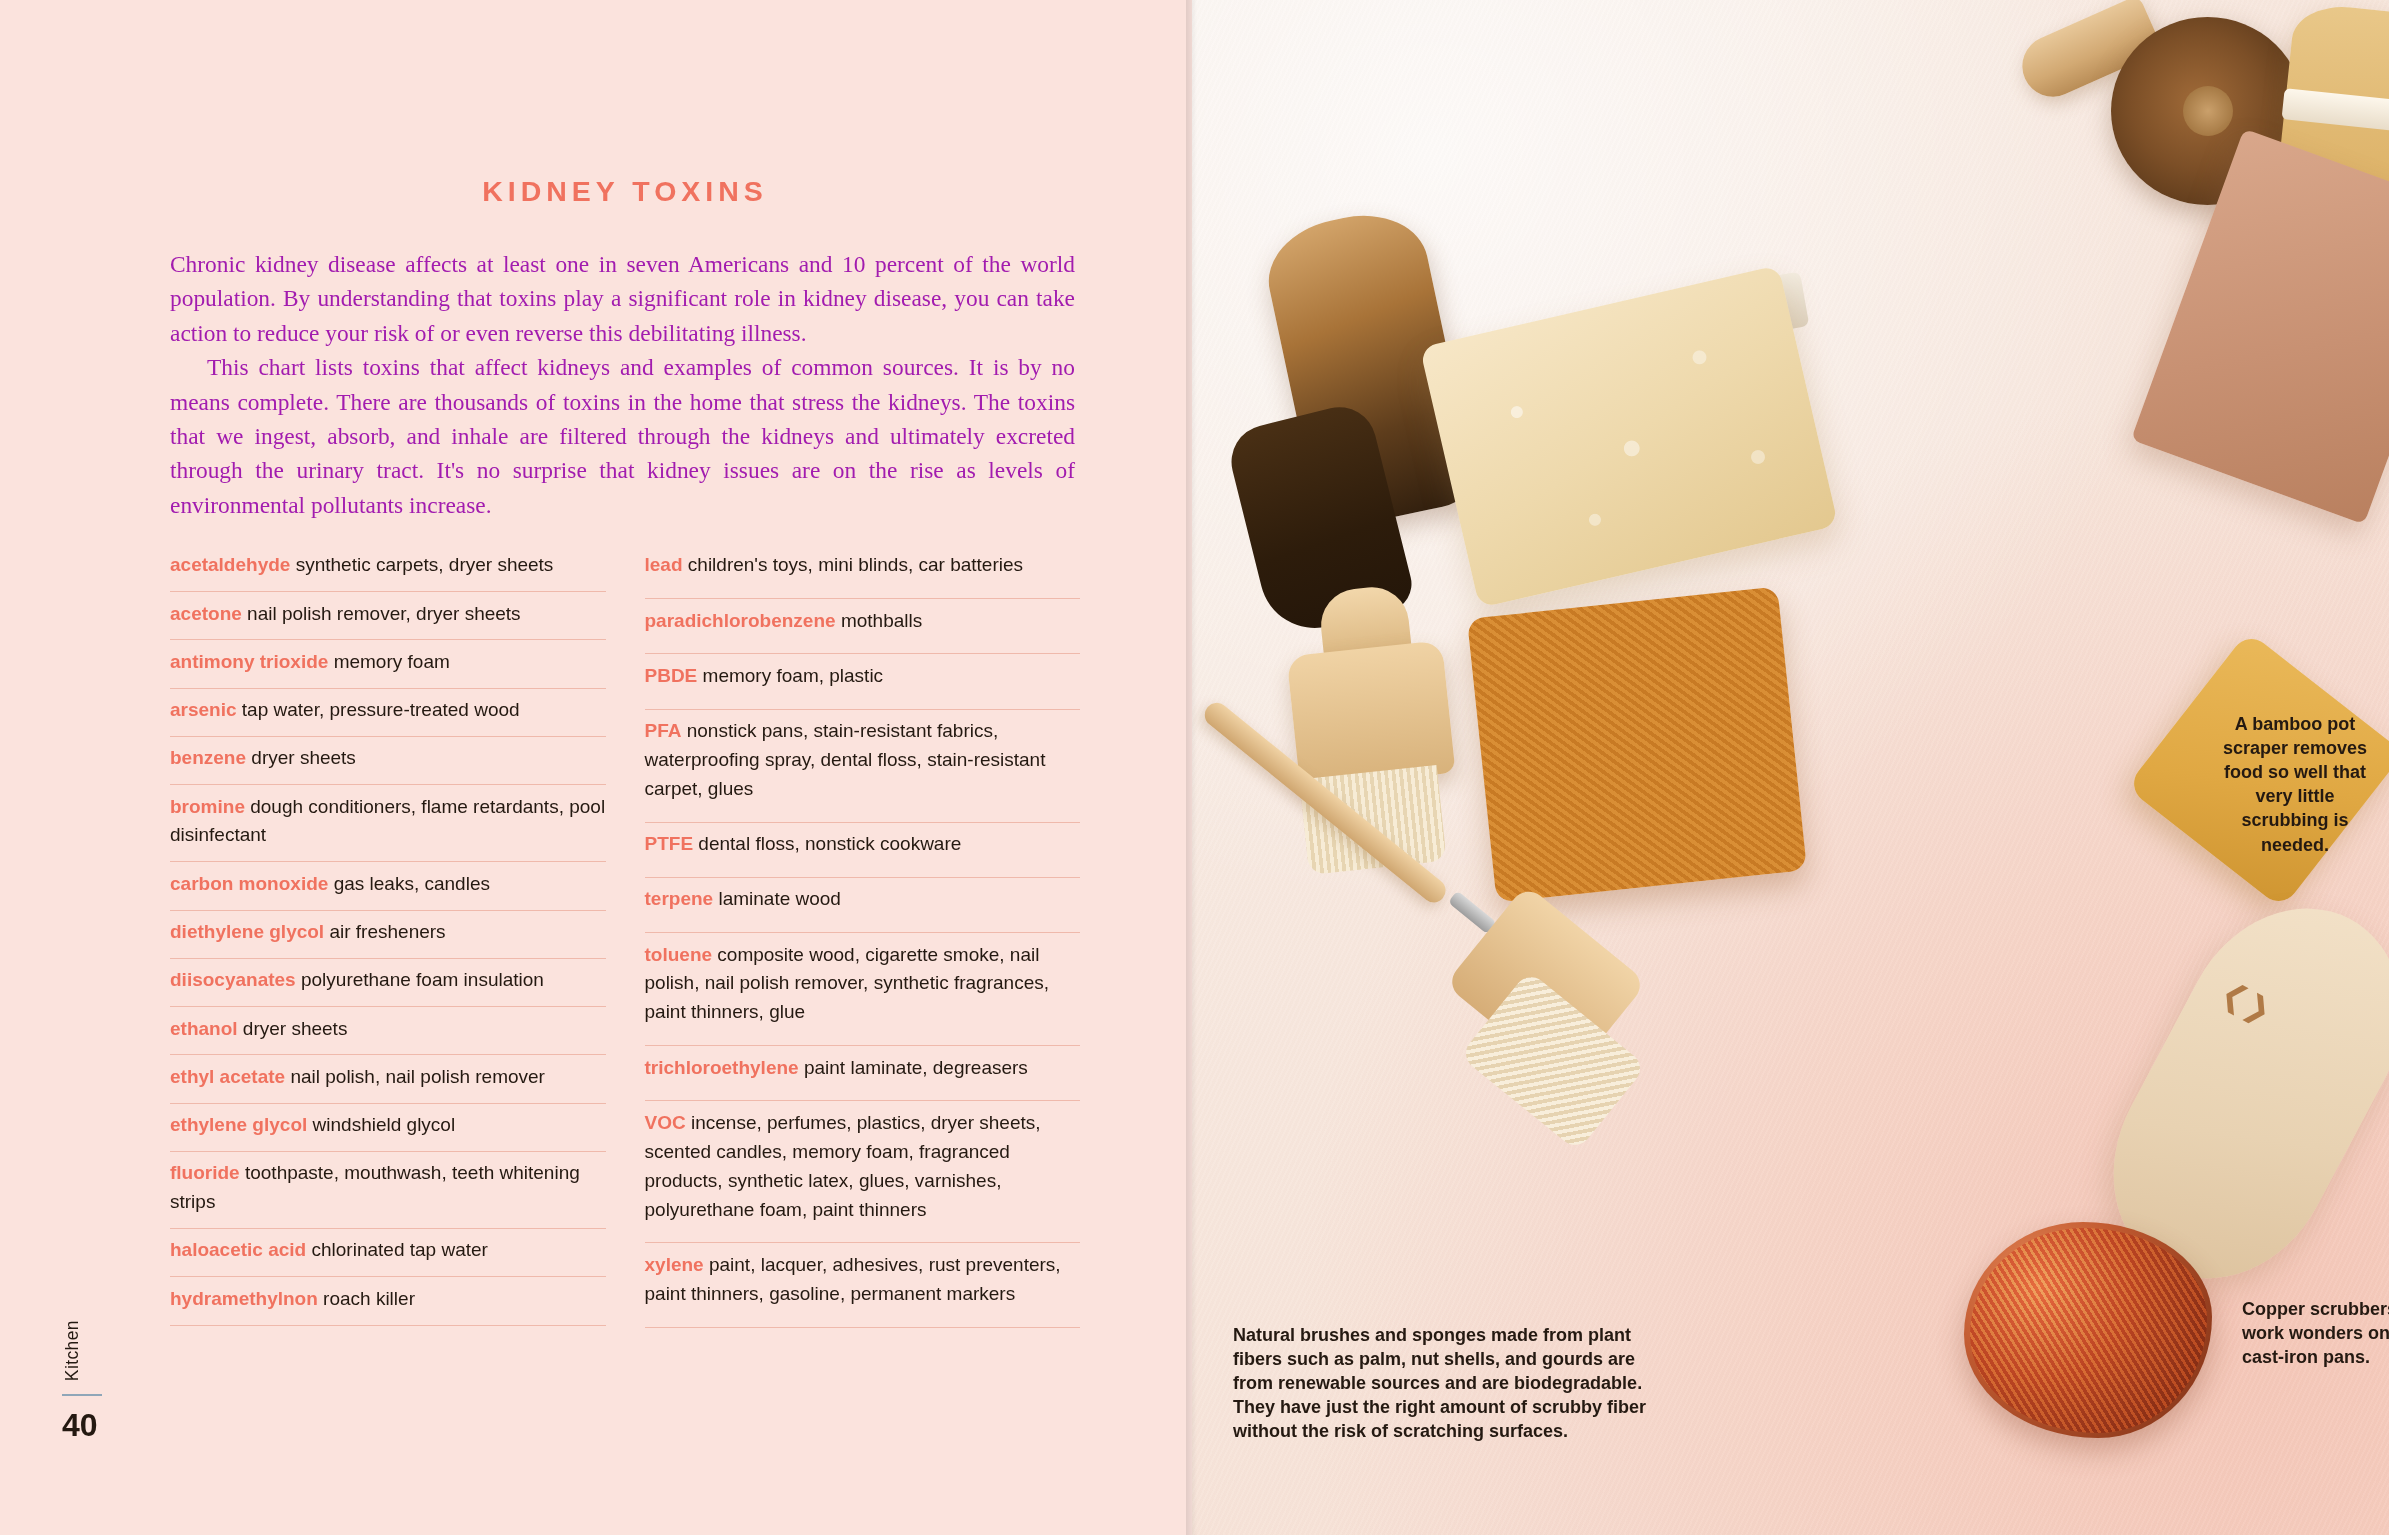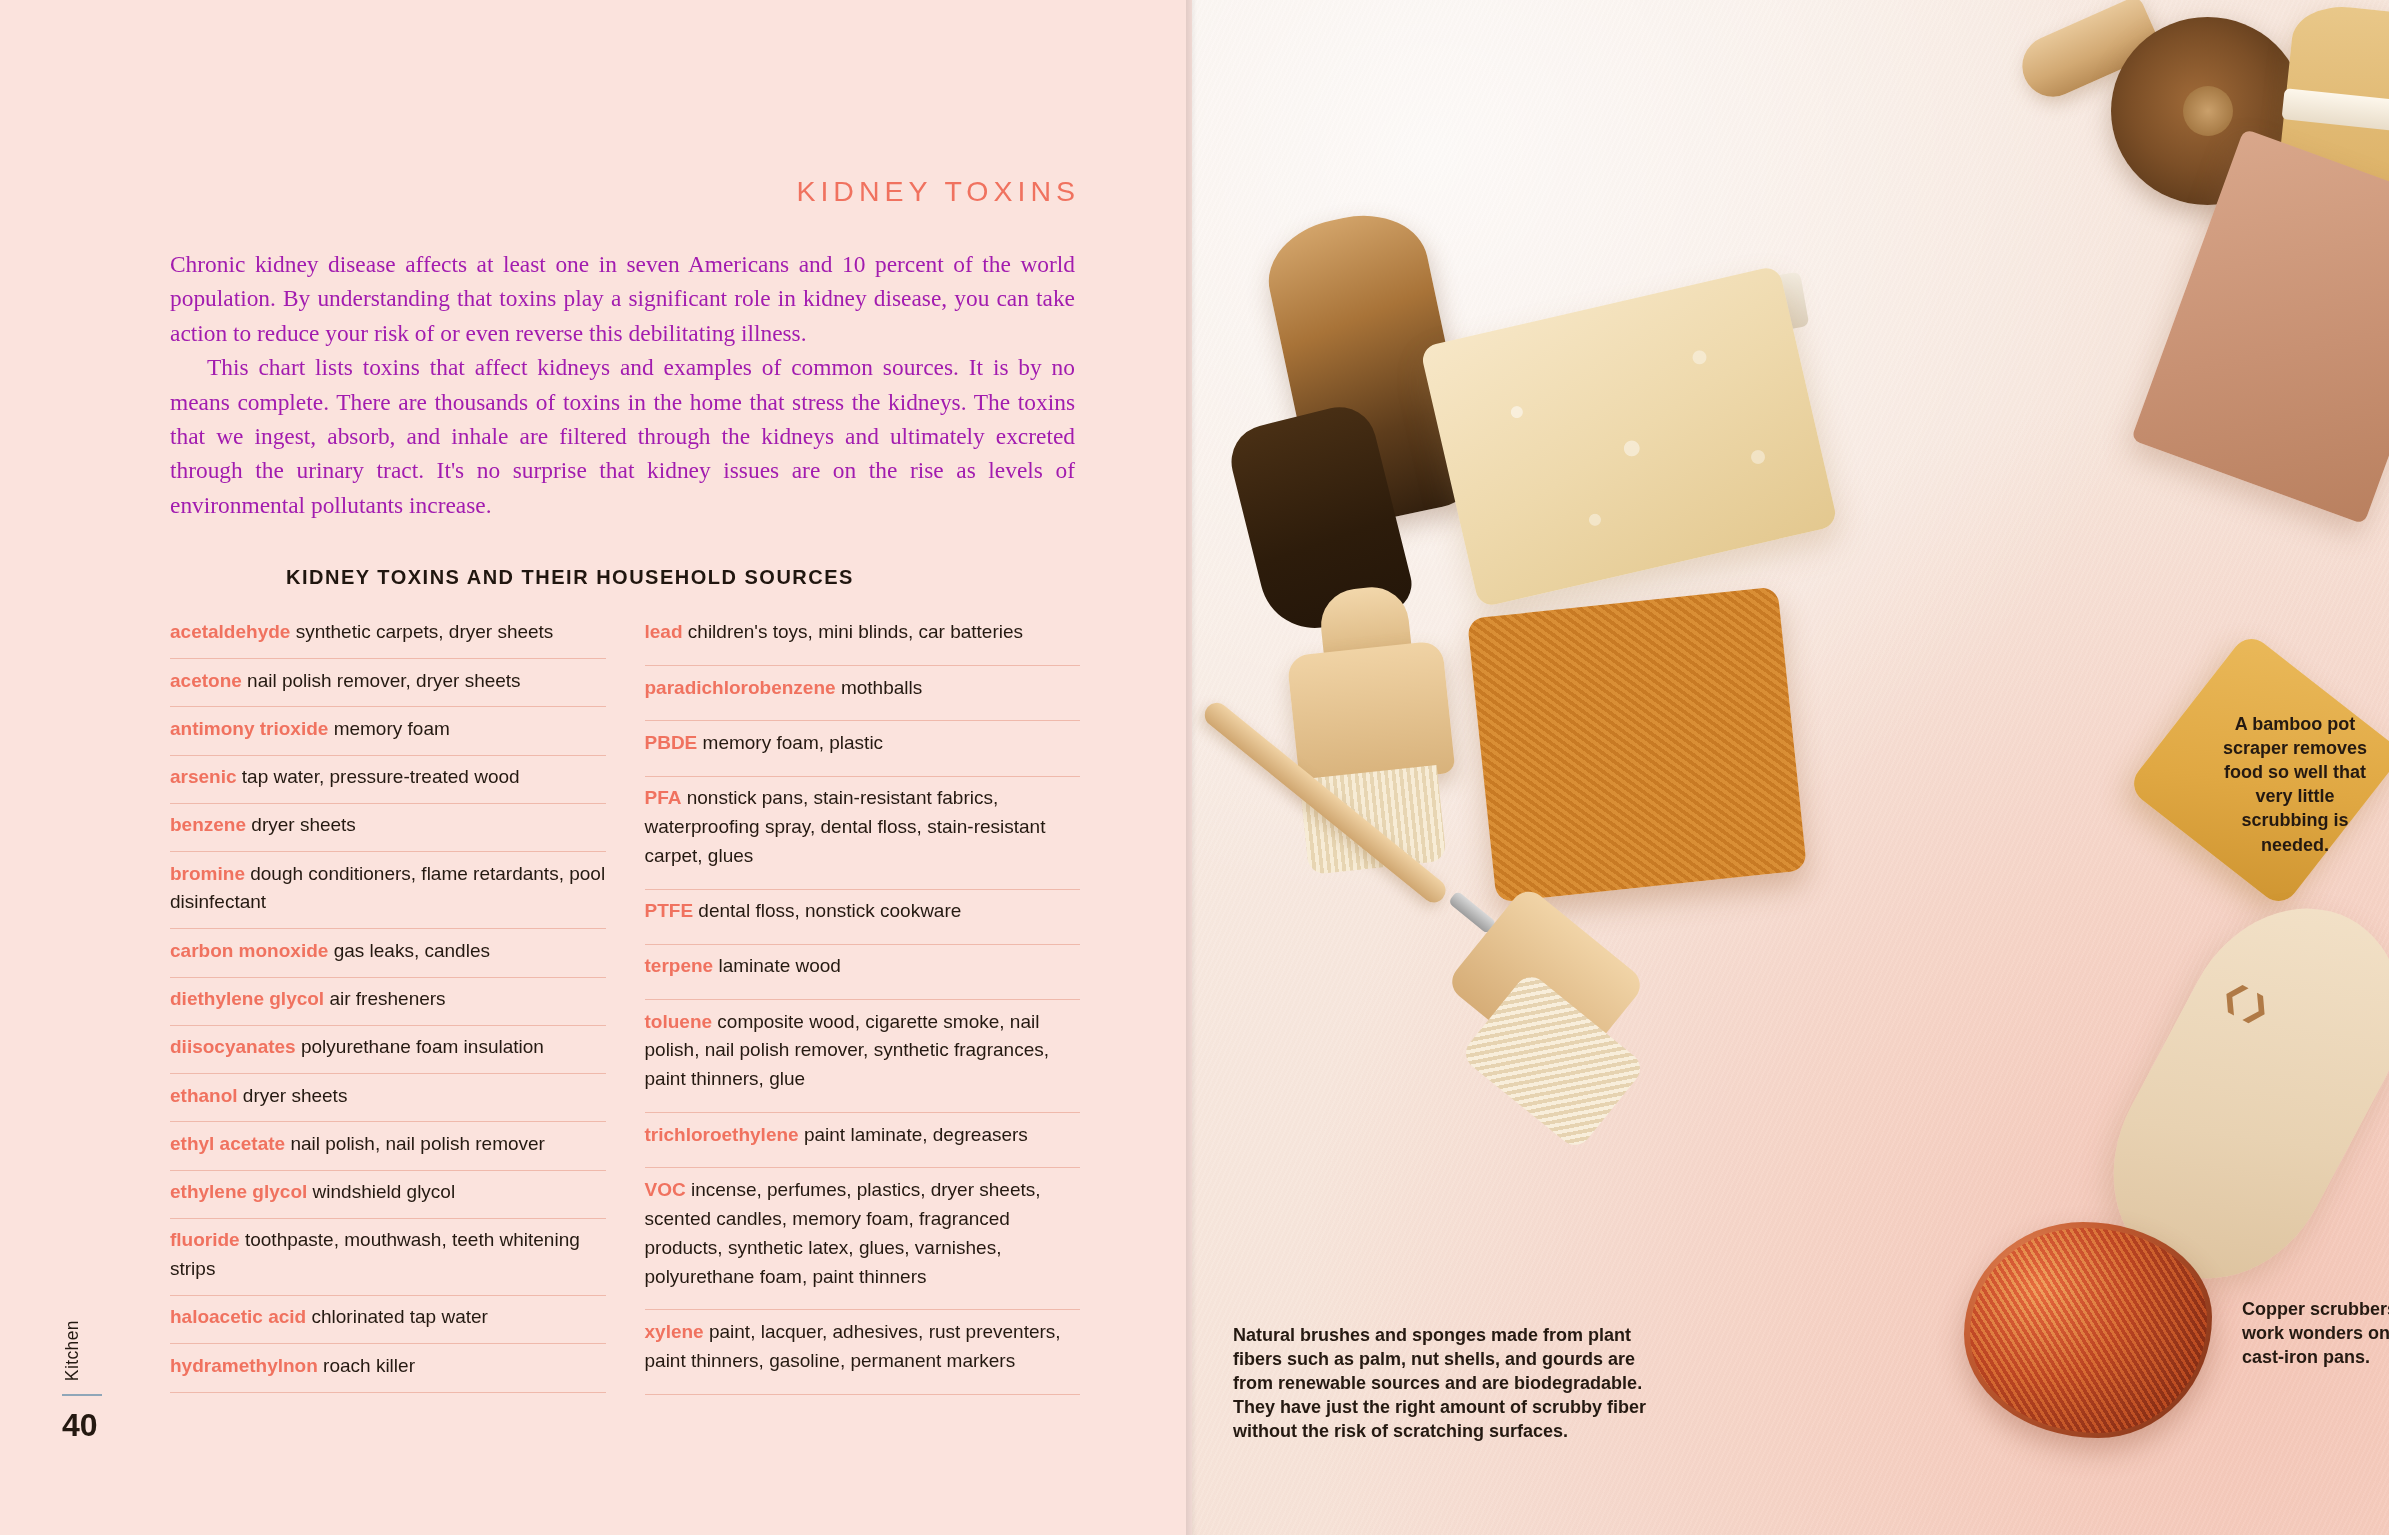--- a/index.html
+++ b/index.html
@@ -30,24 +30,24 @@
   }
   .page-left-inner {
     position: absolute;
     left: 170px;
     top: 0;
     width: 910px;
     height: 1536px;
   }
   .toxins-title {
     margin-top: 175px;
-    text-align: right;
+    text-align: center;
     color: #f0725f;
     font-size: 28.5px;
-    font-weight: normal;
+    font-weight: bold;
     letter-spacing: 5px;
     font-family: "Liberation Sans", sans-serif;
   }
   .body-copy {
     margin-top: 39px;
     width: 905px;
     font-family: "Liberation Serif", serif;
     font-size: 23.4px;
     line-height: 1.47;
     color: #a21caf;
@@ -354,21 +354,20 @@
   <div class="page-left">
     <div class="page-left-inner">
 
       <div class="toxins-title">KIDNEY TOXINS</div>
 
       <div class="body-copy">
         <p>Chronic kidney disease affects at least one in seven Americans and 10 percent of the world population. By understanding that toxins play a significant role in kidney disease, you can take action to reduce your risk of or even reverse this debilitating illness.</p>
         <p>This chart lists toxins that affect kidneys and examples of common sources. It is by no means complete. There are thousands of toxins in the home that stress the kidneys. The toxins that we ingest, absorb, and inhale are filtered through the kidneys and ultimately excreted through the urinary tract. It's no surprise that kidney issues are on the rise as levels of environmental pollutants increase.</p>
       </div>
 
-      <div class="chart-title">KIDNEY TOXINS AND THEIR HOUSEHOLD SOURCES</div>
 
       <div class="columns">
         <div class="col col-left">
           <div class="entry"><span class="term">acetaldehyde</span> <span>synthetic carpets, dryer sheets</span></div>
           <div class="entry"><span class="term">acetone</span> <span>nail polish remover, dryer sheets</span></div>
           <div class="entry"><span class="term">antimony trioxide</span> <span>memory foam</span></div>
           <div class="entry"><span class="term">arsenic</span> <span>tap water, pressure-treated wood</span></div>
           <div class="entry"><span class="term">benzene</span> <span>dryer sheets</span></div>
           <div class="entry"><span class="term">bromine</span> <span>dough conditioners, flame retardants, pool disinfectant</span></div>
           <div class="entry"><span class="term">carbon monoxide</span> <span>gas leaks, candles</span></div>

